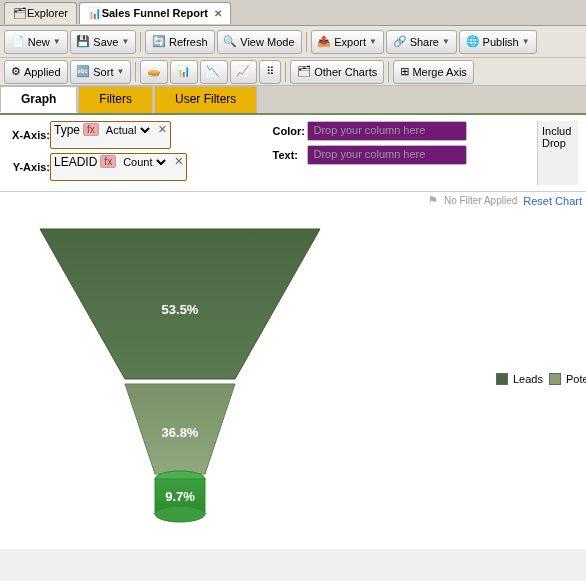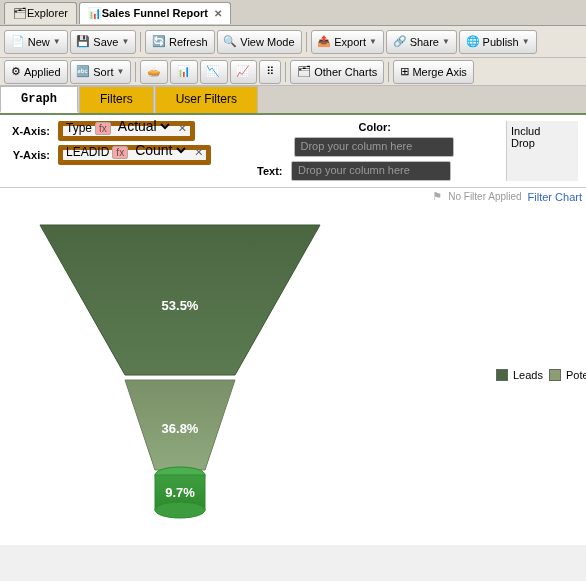--- a/index.html
+++ b/index.html
@@ -76,56 +76,55 @@
       font-size: 12px;
       border: 1px solid #bbb;
       border-bottom: none;
       background: #eab308;
       margin-right: 1px;
     }
     .panel-tab.active {
       background: #fff;
       font-weight: bold;
       border-bottom: 2px solid #fff;
-      font-family: Liberation Mono, monospace;
     }
 
     
     .config-area {
       background: #fff;
       padding: 6px 8px;
       border-bottom: 1px solid #ccc;
     }
     .axis-row {
       display: flex;
       align-items: center;
       margin-bottom: 4px;
-      gap: 8px;
+      gap: 0;
     }
     .axis-label {
       width: 42px;
       font-size: 11px;
       font-weight: bold;
       text-align: right;
     }
     .axis-field {
       display: flex;
-      align-items: flex-end;
+      align-items: flex-start;
       background: #f5f5f5;
-      border: 5px solid #a16207;
+      border: 1px solid #a16207;
       border-radius: 2px;
       padding: 1px 3px;
       gap: 3px;
       min-width: 120px;
-      height: 20px;
+      height: 28px;
     }
     .axis-field select {
       border: none;
       background: transparent;
-      font-size: 14px;
+      font-size: 11px;
       outline: none;
       cursor: pointer;
     }
     .axis-fx {
       font-size: 10px;
       color: #555;
       background: #fca5a5;
       border: 1px solid #aaa;
       padding: 0 3px;
       border-radius: 2px;
@@ -137,21 +136,21 @@
       margin-left: 2px;
     }
     .ct-item {
       display: flex;
       align-items: center;
       gap: 4px;
     }
     .ct-label { font-size: 11px; font-weight: bold; width: 30px; }
     .drop-zone {
       border: 1px solid #bbb;
-      background: #404040;
+      background: #701a75;
       color: #999;
       font-size: 11px;
       padding: 2px 6px;
       min-width: 160px;
       height: 20px;
       border-radius: 2px;
     }
     .filter-row {
       display: flex;
       justify-content: flex-end;
@@ -341,45 +340,45 @@
           <span class="axis-fx">fx</span>
           <select>
             <option>Count</option>
           </select>
           <span class="axis-close">✕</span>
         </div>
       </div>
     </div>
 
     <div style="flex:1;">
-      <div class="ct-item" style="margin-bottom:4px;flex-direction:column;">
+      <div class="ct-item" style="margin-bottom:4px;">
         <span class="ct-label">Color:</span>
         <div class="drop-zone">
           <span>Drop your column here</span>
         </div>
       </div>
       <div class="ct-item">
         <span class="ct-label">Text:</span>
         <div class="drop-zone">
           <span>Drop your column here</span>
         </div>
       </div>
     </div>
 
-    <div style="width:72px; background:#f0f0f0; border-left:1px solid #ccc; padding:4px; font-size:11px;">
+    <div style="width:41px; background:#f0f0f0; border-left:1px solid #ccc; padding:4px; font-size:11px;">
       <div>Includ</div>
       <div style="margin-top:0;">Drop</div>
     </div>
   </div>
 </div>
 
 <div class="filter-row">
   <span style="color:#aaa;">⚑</span>
   <span class="no-filter">No Filter Applied</span>
-  <a class="reset-link">Filter Chart</a>
+  <a class="reset-link">Reset Chart</a>
 </div>
 
 <div class="main-content">
 
   <div class="chart-area">
     <svg class="funnel-svg" width="320" height="330" viewBox="0 0 320 330">
 
       <defs>
         <linearGradient id="grad1" x1="0" y1="0" x2="0" y2="1">
           <stop offset="0%" stop-color="#4a6741"></stop>

